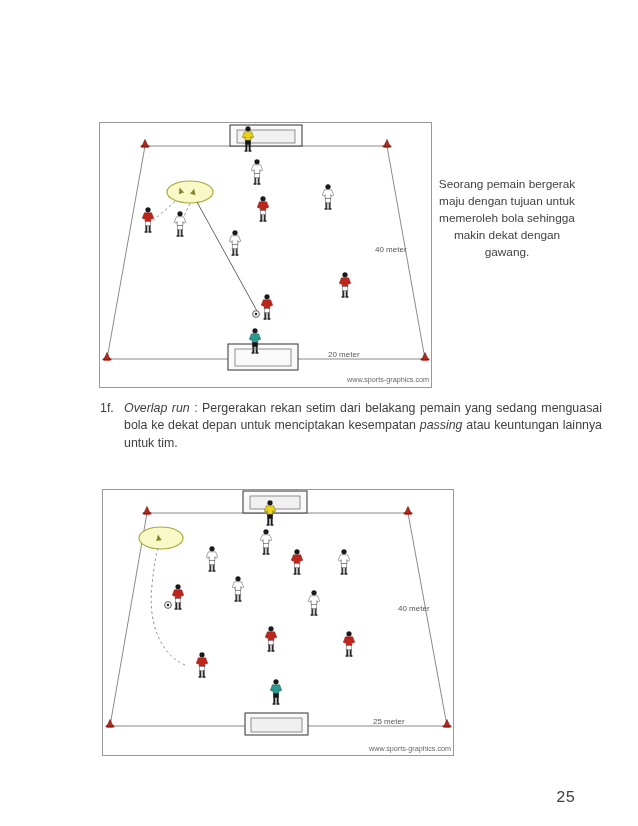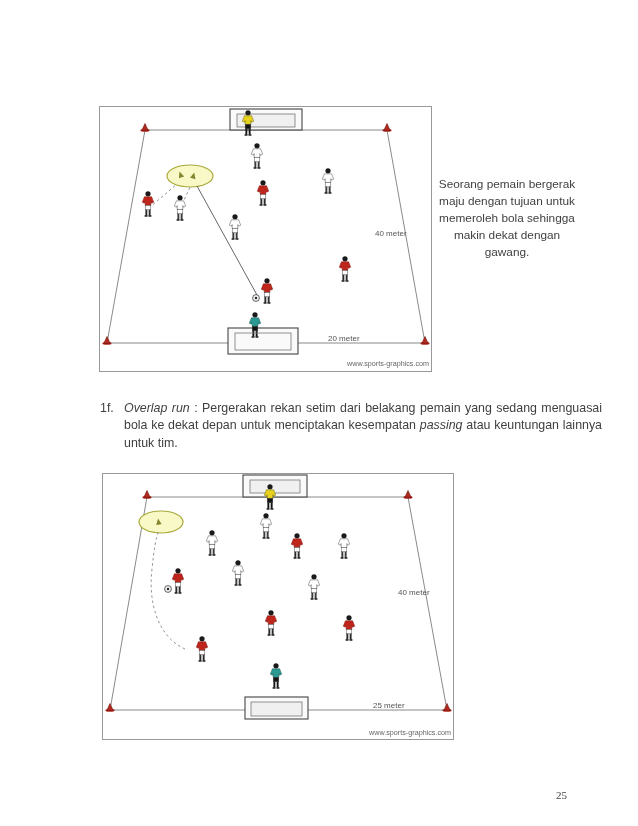--- a/index.html
+++ b/index.html
@@ -18,24 +18,24 @@
     padding-left:24px; text-indent:-24px;
   }
   .para-1e{top:33px;}
   .para-1f{top:400px;}
   .plabel{display:inline-block; min-width:24px; text-indent:0;}
   .caption{
     position:absolute; margin:0; font-size:11.8px; line-height:17px; text-align:center; color:var(--text);
   }
   .caption-1{left:436px; top:176px; width:142px;}
   .caption-2{left:460px; top:531px; width:124px;}
-  .diagram{position:absolute; background:#fff;}
+  .diagram{position:absolute; background:#fff;margin-top:16px;}
   .diagram-1{left:99px; top:106px; width:333px; height:266px;}
   .diagram-2{left:102px; top:473px; width:352px; height:267px;}
-  .page-number{position:absolute; left:556px; top:789px; font-family:Liberation Serif, serif; font-size:11px; color:#444;}
+  .page-number{position:absolute; left:556px; top:789px; font-family:Liberation Mono, monospace; font-size:16px; color:#444;}
   
   .pl-shirt{fill:var(--shirt-color,#ccc); stroke:var(--shirt-stroke,#444); stroke-width:.5;}
   .pl-shorts{fill:var(--pants,#fff); stroke:#3a3a3a; stroke-width:.45;}
   .pl-leg{fill:var(--legs,#222);}
   .pl-foot{fill:#111;}
   .p-red{--shirt-color:var(--red-shirt); --shirt-stroke:#7a120d; --pants:#fdfdfd; --legs:#2a2a2a;}
   .p-white{--shirt-color:#ffffff; --shirt-stroke:#4a4a4a; --pants:#ffffff; --legs:#3a3a3a;}
   .p-gk-yellow{--shirt-color:var(--yellow-shirt); --shirt-stroke:#6b6200; --pants:#141414; --legs:#141414;}
   .p-gk-teal{--shirt-color:var(--teal-shirt); --shirt-stroke:#14554f; --pants:#141414; --legs:#141414;}
   .field-border{fill:#ffffff; stroke:var(--diagram-border); stroke-width:1;}

